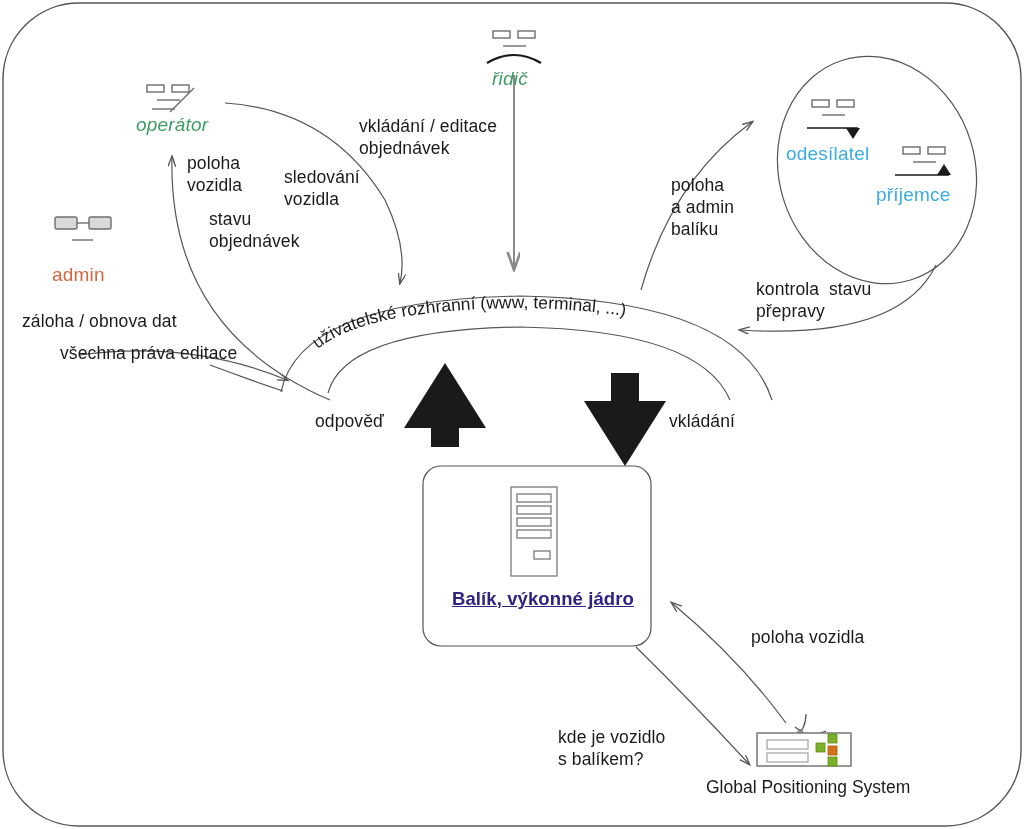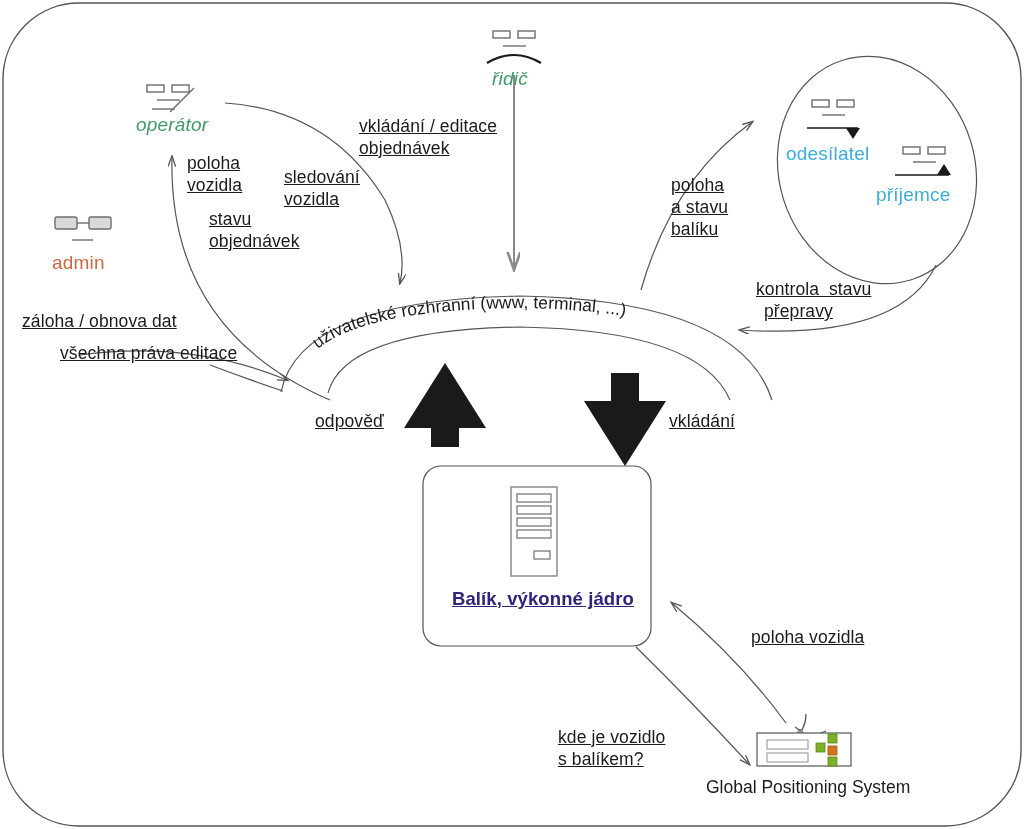--- a/index.html
+++ b/index.html
@@ -21,30 +21,29 @@
     width:1024px;
     height:829px;
   }
   .lbl{
     position:absolute;
     font-size:17.5px;
     color:#1b1b1b;
     line-height:1.28;
     white-space:pre;
     letter-spacing:0.1px;
-    text-decoration:underline;
   }
   .actor-name{
     position:absolute;
     font-size:19px;
     white-space:pre;
     letter-spacing:0.2px;
   }
   .green{color:#3f9c66;font-style:italic;}
-  .orange{color:#d2663f;}
+  .orange{color:#d2663f;margin-top:12px;}
   .blue{color:#3bade3;}
   .core-name{
     position:absolute;
     font-size:18.5px;
     font-weight:bold;
     color:#2e2382;
     text-decoration:underline;
     white-space:pre;
     letter-spacing:0.1px;
   }
@@ -188,25 +187,25 @@
   <div class="lbl" style="left:187px; top:174px;">vozidla</div>
 
   <div class="lbl" style="left:209px; top:208px;">stavu</div>
   <div class="lbl" style="left:209px; top:230px;">objednávek</div>
 
   <div class="lbl" style="left:22px; top:310px;">záloha / obnova dat</div>
 
   <div class="lbl" style="left:60px; top:342px;">všechna práva editace</div>
 
   <div class="lbl" style="left:671px; top:174px;">poloha</div>
-  <div class="lbl" style="left:671px; top:196px;">a stavu</div>
+  <div class="lbl" style="left:671px; top:196px;">a admin</div>
   <div class="lbl" style="left:671px; top:218px;">balíku</div>
 
   <div class="lbl" style="left:756px; top:278px;">kontrola  stavu</div>
-  <div class="lbl" style="left:756px; top:300px;margin-left:8px;">přepravy</div>
+  <div class="lbl" style="left:756px; top:300px;">přepravy</div>
 
   <div class="lbl" style="left:315px; top:410px;">odpověď</div>
 
   <div class="lbl" style="left:669px; top:410px;">vkládání</div>
 
   <div class="core-name" style="left:452px; top:588px;">Balík, výkonné jádro</div>
 
   <div class="lbl" style="left:751px; top:626px;">poloha vozidla</div>
 
   <div class="lbl" style="left:558px; top:726px;">kde je vozidlo</div>

